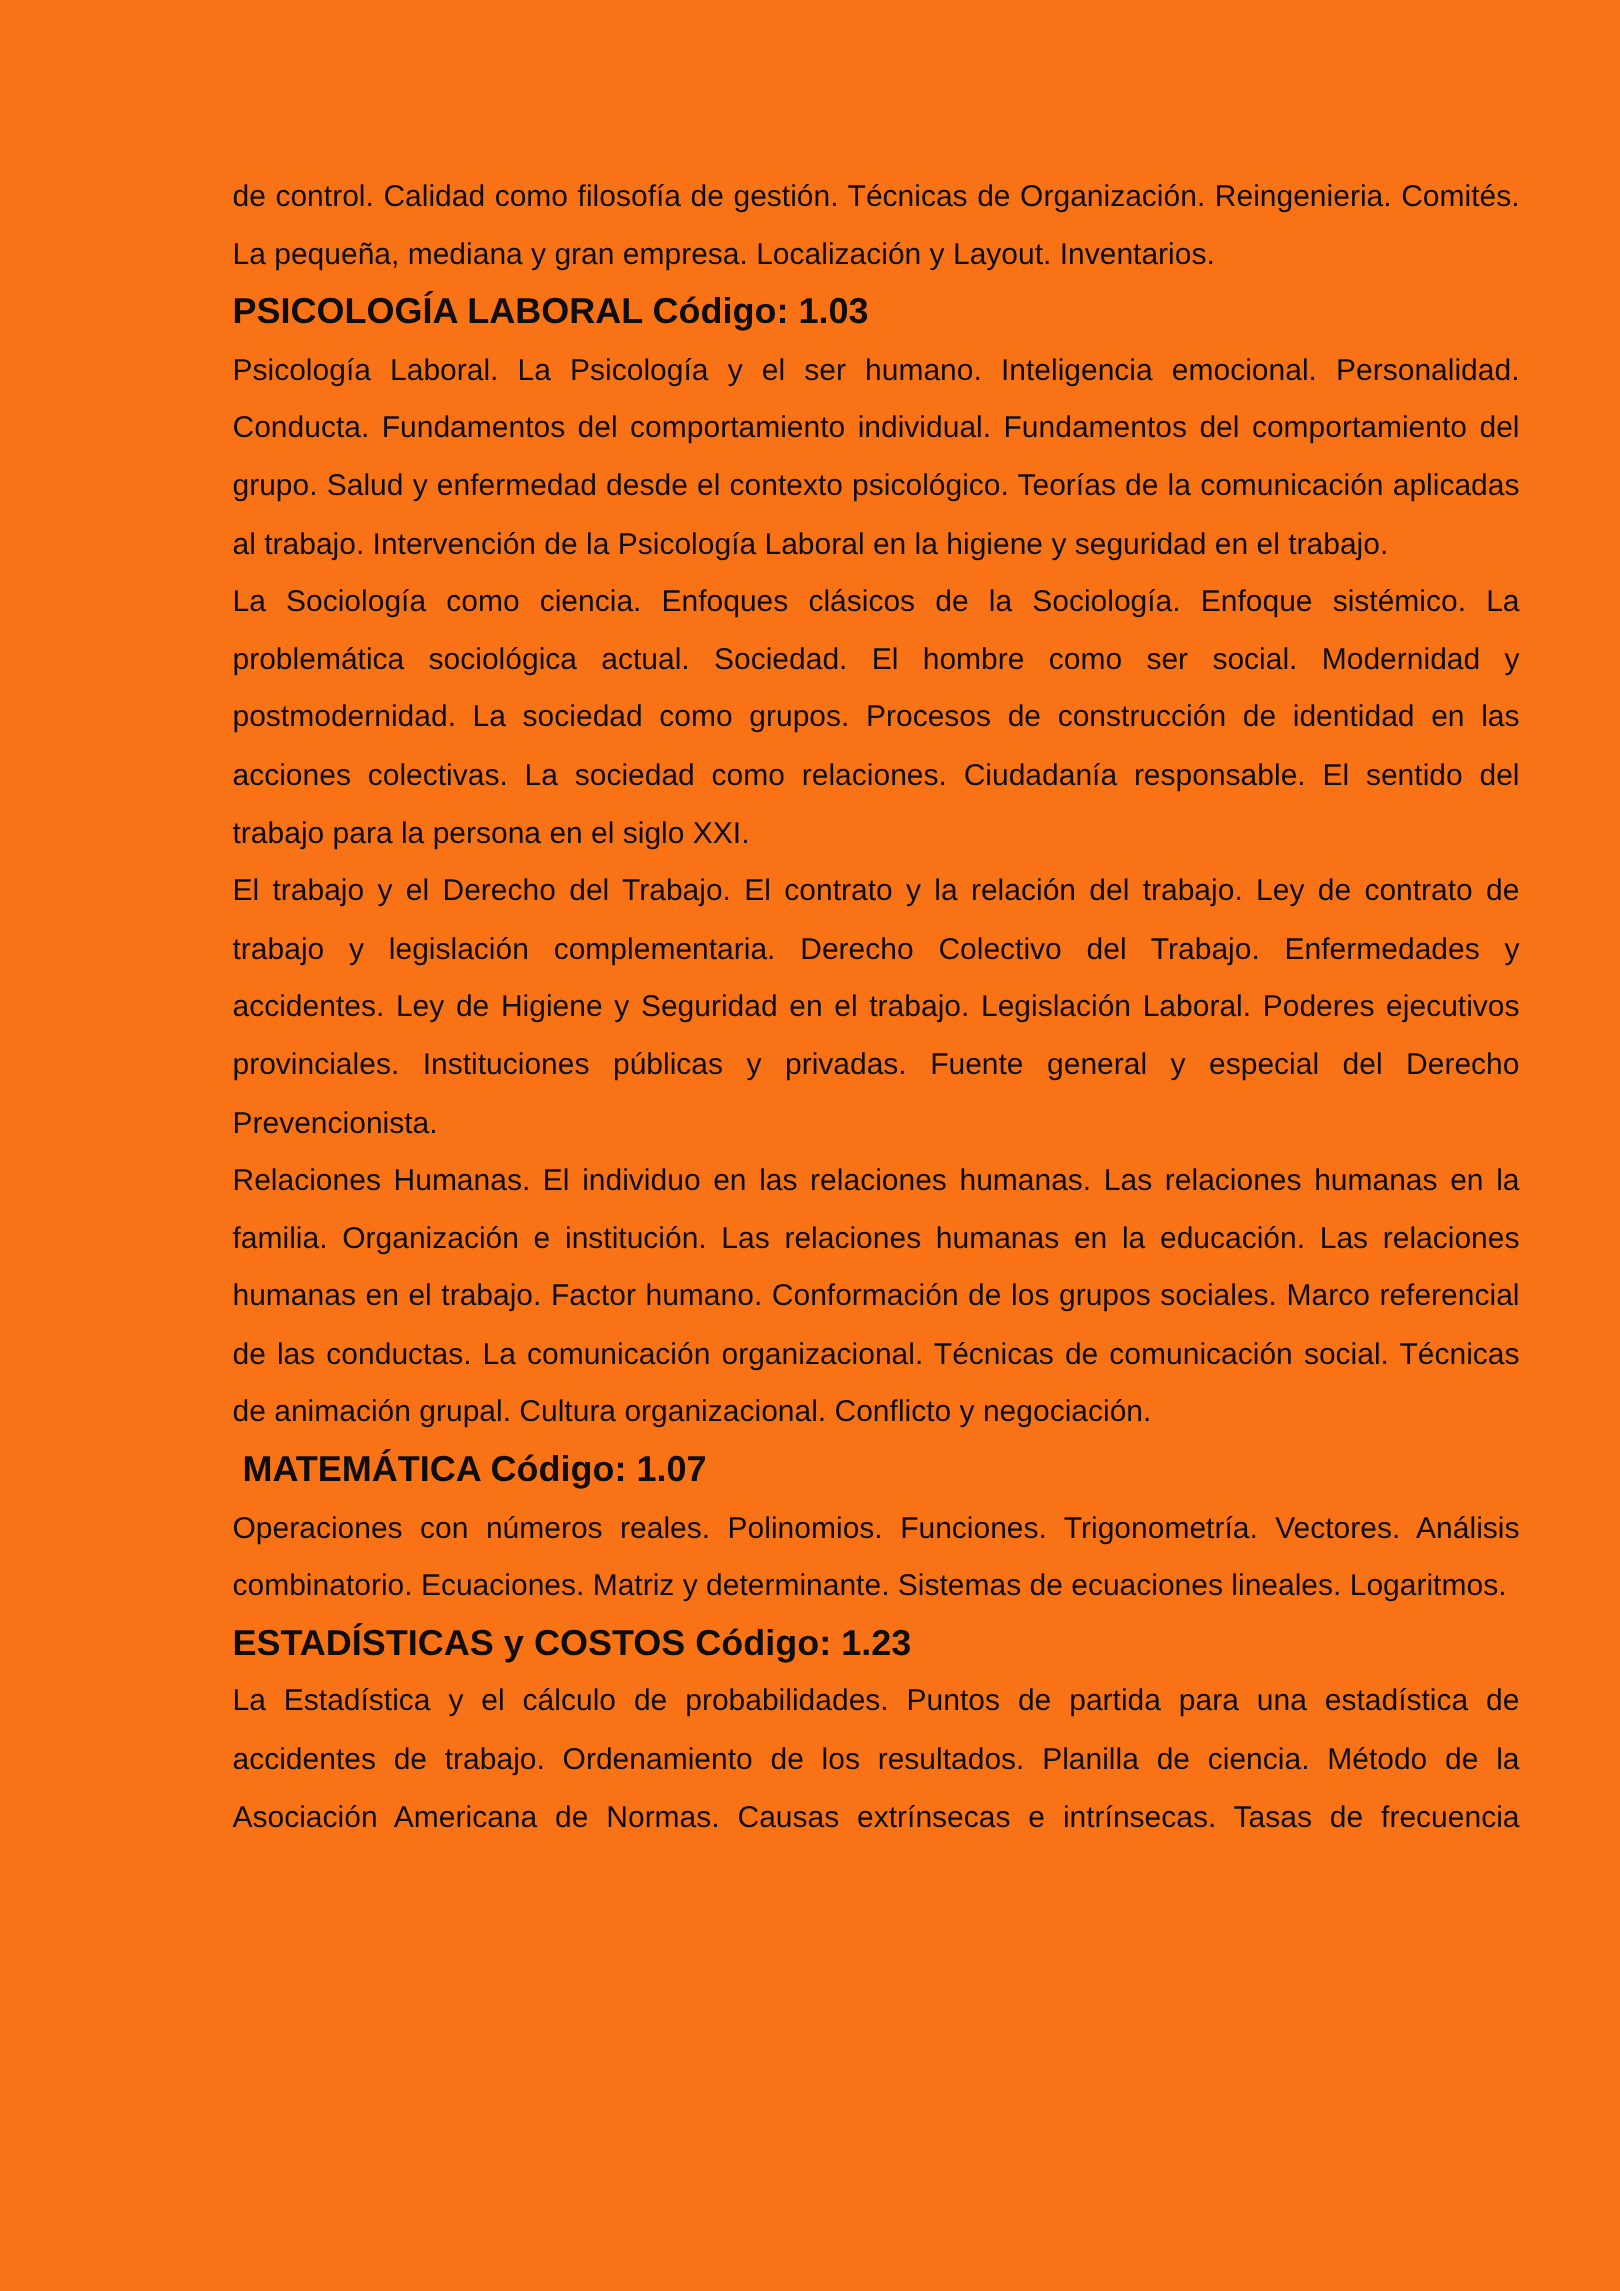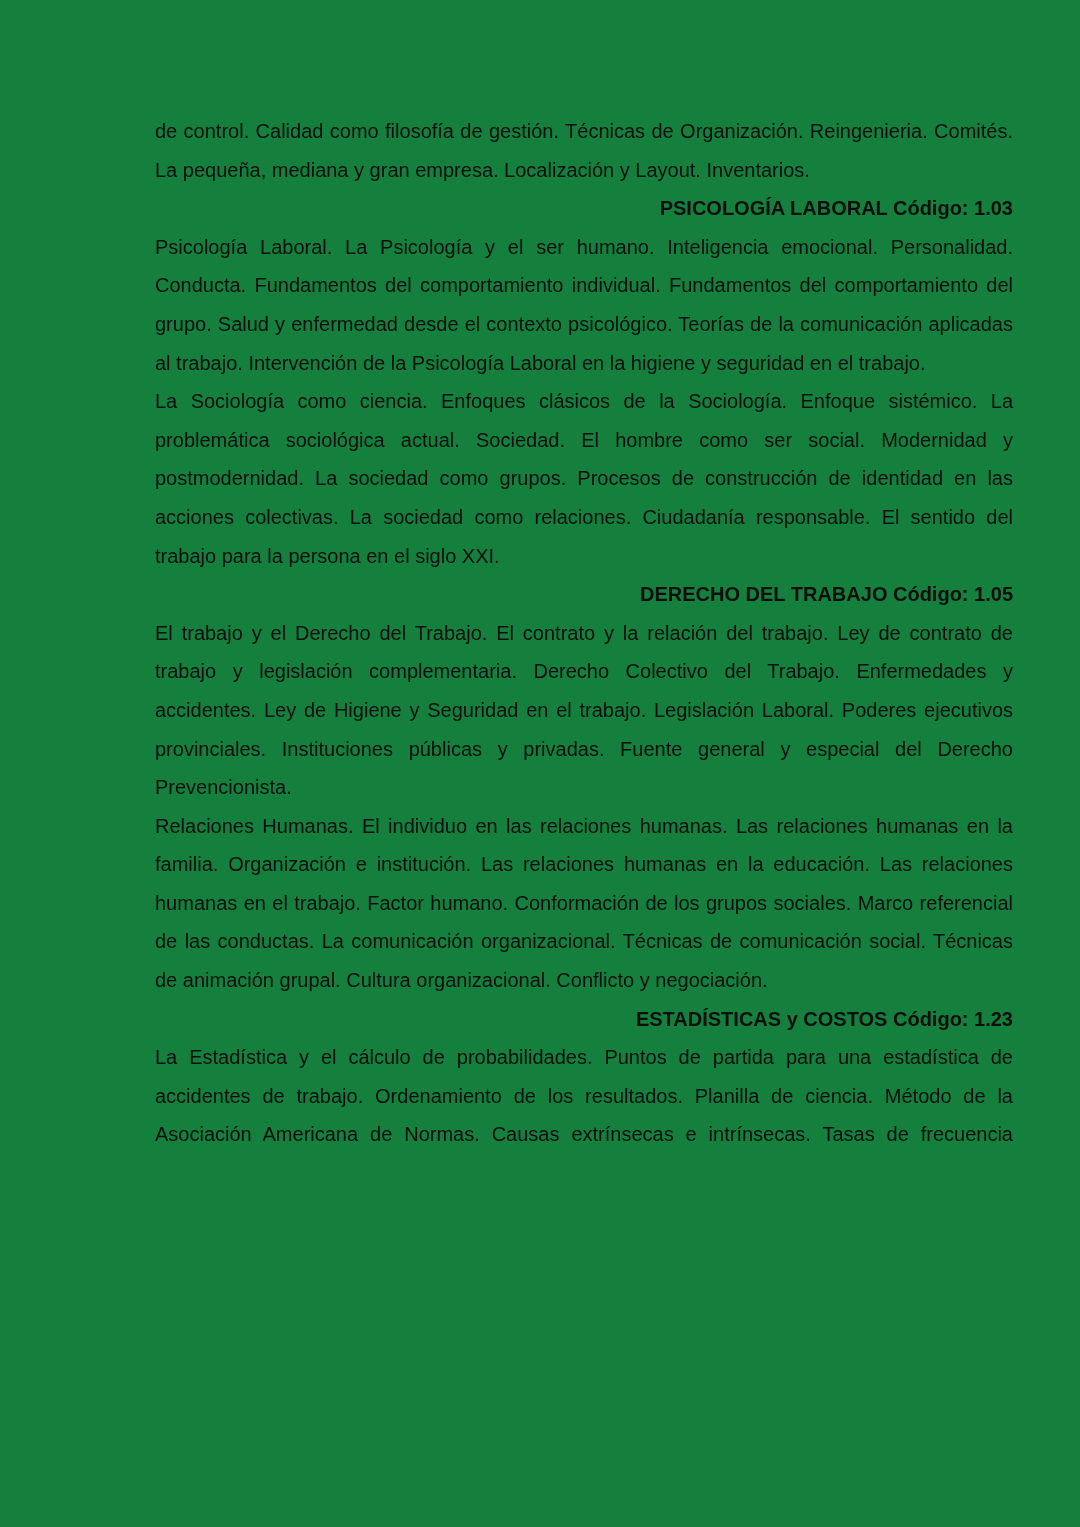--- a/index.html
+++ b/index.html
@@ -4,38 +4,38 @@
 <style>
   html, body {
     margin: 0;
     padding: 0;
     background: #ffffff;
   }
   .page {
     position: relative;
     width: 1080px;
     height: 1527px;
-    background: #15803d;
+    background: #f97316;
     overflow: hidden;
   }
   .doc {
     box-sizing: content-box;
     width: 858px;
     padding: 112px 0 0 155px;
     font-family: "Liberation Sans", "DejaVu Sans", sans-serif;
     font-size: 20px;
     line-height: 38.6px;
     color: #0e0e0e;
   }
   .course-heading {
     margin: 0;
-    font-size: 20px;
+    font-size: 24px;
     font-weight: bold;
     line-height: 38.6px;
-    text-align: right;
+    text-align: left;
     white-space: pre-wrap; 
   }
   .course-description {
     margin: 0;
     text-align: justify;
   }
   .course-description.cut-off {
     
     text-align-last: justify;
   }
@@ -54,28 +54,31 @@
   <section>
     <h2 class="course-heading">PSICOLOGÍA LABORAL Código: 1.03</h2>
     <p class="course-description">Psicología Laboral. La Psicología y el ser humano. Inteligencia emocional. Personalidad. Conducta. Fundamentos del comportamiento individual. Fundamentos del comportamiento del grupo. Salud y enfermedad desde el contexto psicológico. Teorías de la comunicación aplicadas al trabajo. Intervención de la Psicología Laboral en la higiene y seguridad en el trabajo.</p>
   </section>
 
   <section>
     <p class="course-description">La Sociología como ciencia. Enfoques clásicos de la Sociología. Enfoque sistémico. La problemática sociológica actual. Sociedad. El hombre como ser social. Modernidad y postmodernidad. La sociedad como grupos. Procesos de construcción de identidad en las acciones colectivas. La sociedad como relaciones.  Ciudadanía responsable. El sentido del trabajo para la persona en el siglo XXI.</p>
   </section>
 
   <section>
-    <h2 class="course-heading">DERECHO DEL TRABAJO Código: 1.05</h2>
     <p class="course-description">El trabajo y el Derecho del Trabajo. El contrato y la relación del trabajo. Ley de contrato de trabajo y legislación complementaria. Derecho Colectivo del Trabajo. Enfermedades y accidentes. Ley de Higiene y Seguridad en el trabajo. Legislación Laboral. Poderes ejecutivos provinciales. Instituciones públicas y privadas. Fuente general y especial del Derecho Prevencionista.</p>
   </section>
 
   <section>
     <p class="course-description">Relaciones Humanas. El individuo en las relaciones humanas. Las relaciones humanas en la familia. Organización e institución. Las relaciones humanas en la educación. Las relaciones humanas en el trabajo. Factor humano. Conformación de los grupos sociales. Marco referencial de las conductas. La comunicación organizacional. Técnicas de comunicación social. Técnicas de animación grupal. Cultura organizacional. Conflicto y negociación.</p>
   </section>
 
+  <section>
+    <h2 class="course-heading"> MATEMÁTICA Código: 1.07</h2>
+    <p class="course-description">Operaciones con números reales. Polinomios. Funciones. Trigonometría. Vectores. Análisis combinatorio. Ecuaciones. Matriz y determinante. Sistemas de ecuaciones lineales. Logaritmos.</p>
+  </section>
 
   <section>
     <h2 class="course-heading">ESTADÍSTICAS y COSTOS Código: 1.23</h2>
     <p class="course-description cut-off">La Estadística y el cálculo de probabilidades. Puntos de partida para una estadística de accidentes de trabajo. Ordenamiento de los resultados. Planilla de ciencia. Método de la Asociación Americana de Normas. Causas extrínsecas e intrínsecas. Tasas de frecuencia</p>
   </section>
 </div>
   </div>
 </div>
 
 </body></html>

